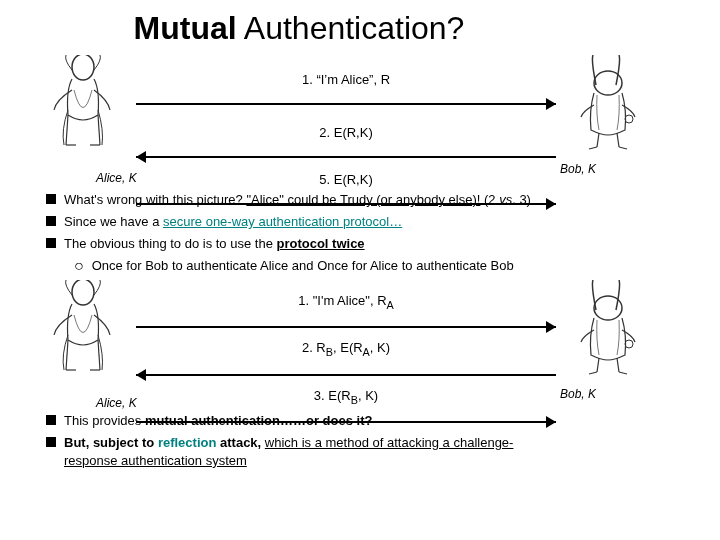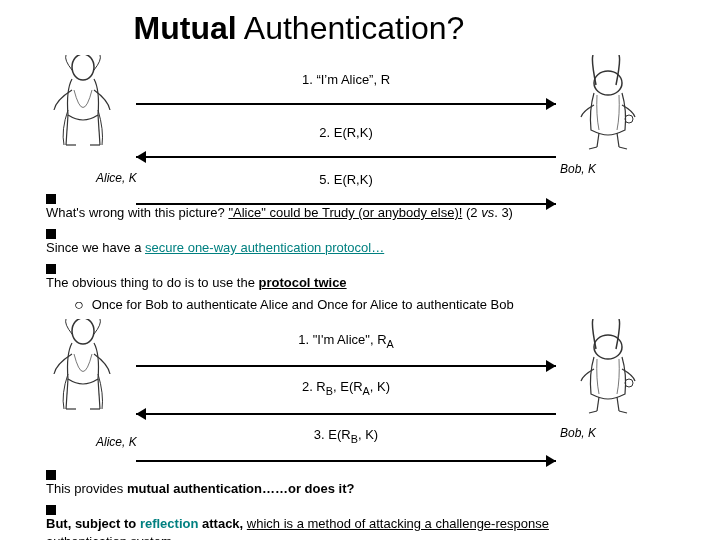--- a/index.html
+++ b/index.html
@@ -94,21 +94,20 @@
 
     
     .bullets {
       margin: 6px 10px;
     }
     .bullet-item {
       display: flex;
       align-items: flex-start;
       margin-bottom: 4px;
       font-size: 13px;
-      flex-direction: column;
     }
     .bullet-sq {
       width: 10px;
       height: 10px;
       background: #000;
       flex-shrink: 0;
       margin-top: 3px;
       margin-right: 8px;
     }
     .bullet-text { line-height: 1.4; }
@@ -142,21 +141,21 @@
     
     .figure-alice {
       position: absolute;
     }
     .figure-bob {
       position: absolute;
     }
 
     
     .bottom-bullets {
-      margin: 18px 10px;
+      margin: 2px 10px;
     }
 
     .arrows-area2 {
       position: absolute;
       left: 100px;
       right: 100px;
       top: 5px;
     }
   </style>
 </head>

